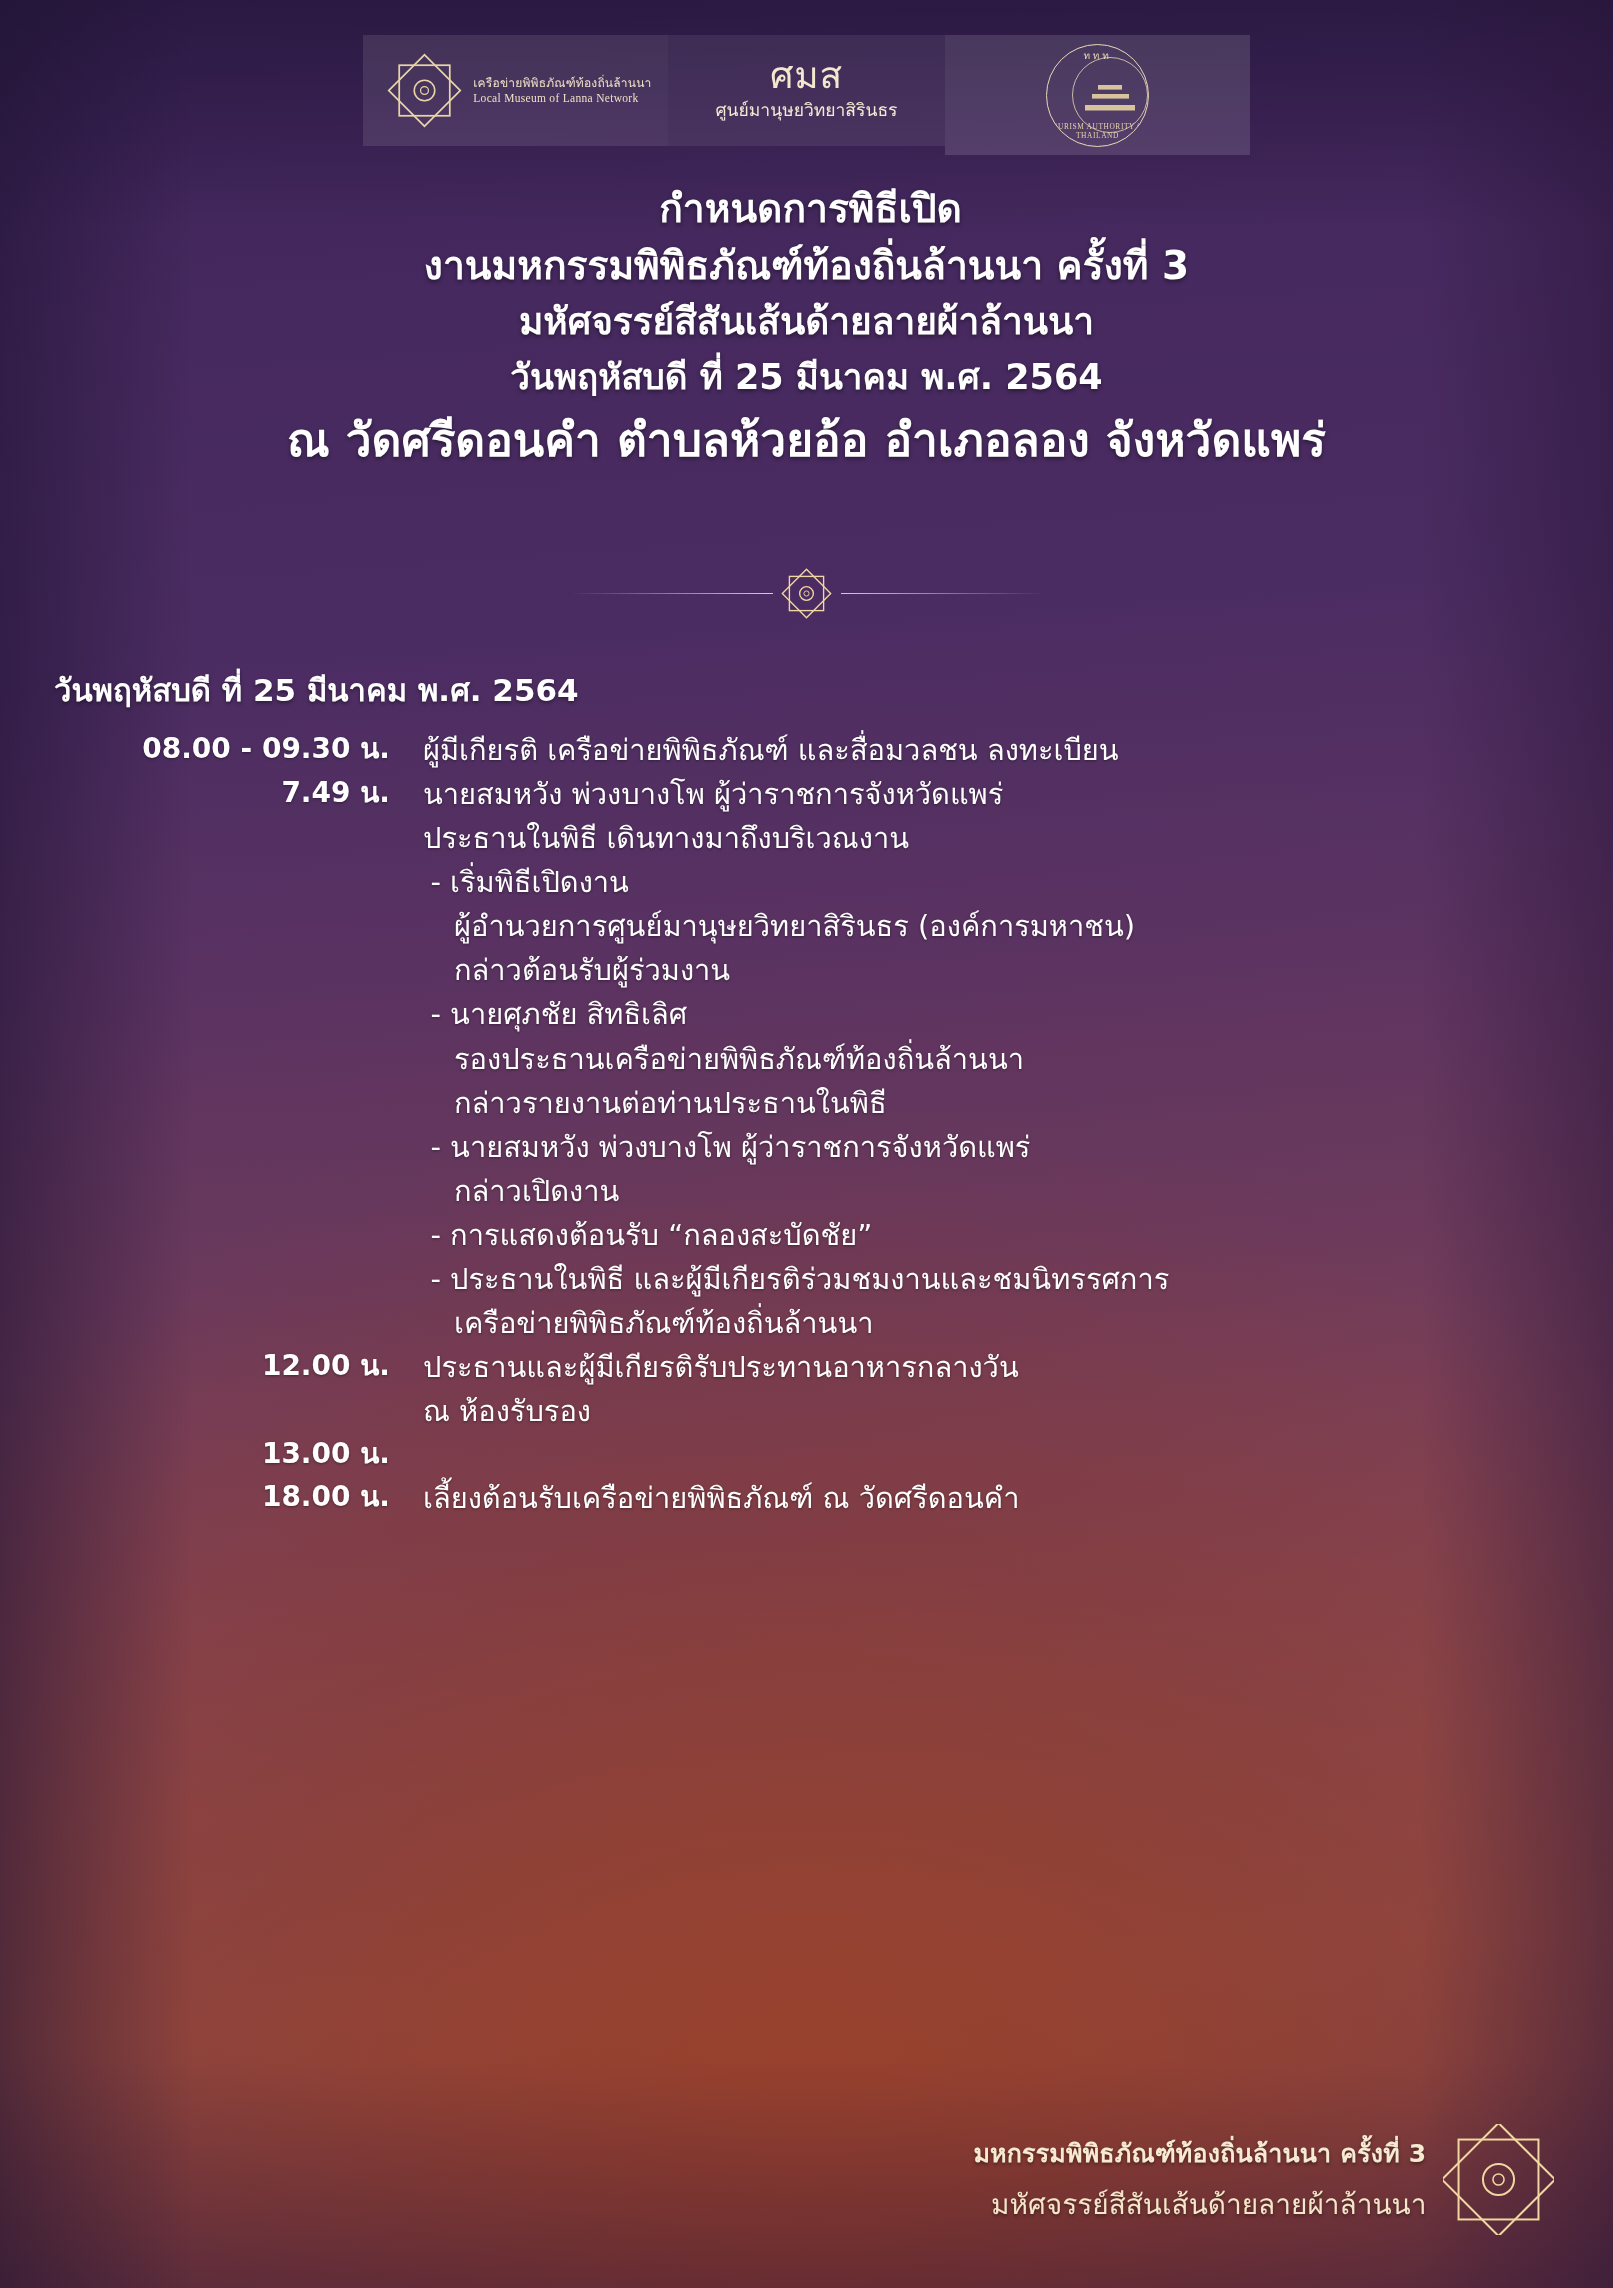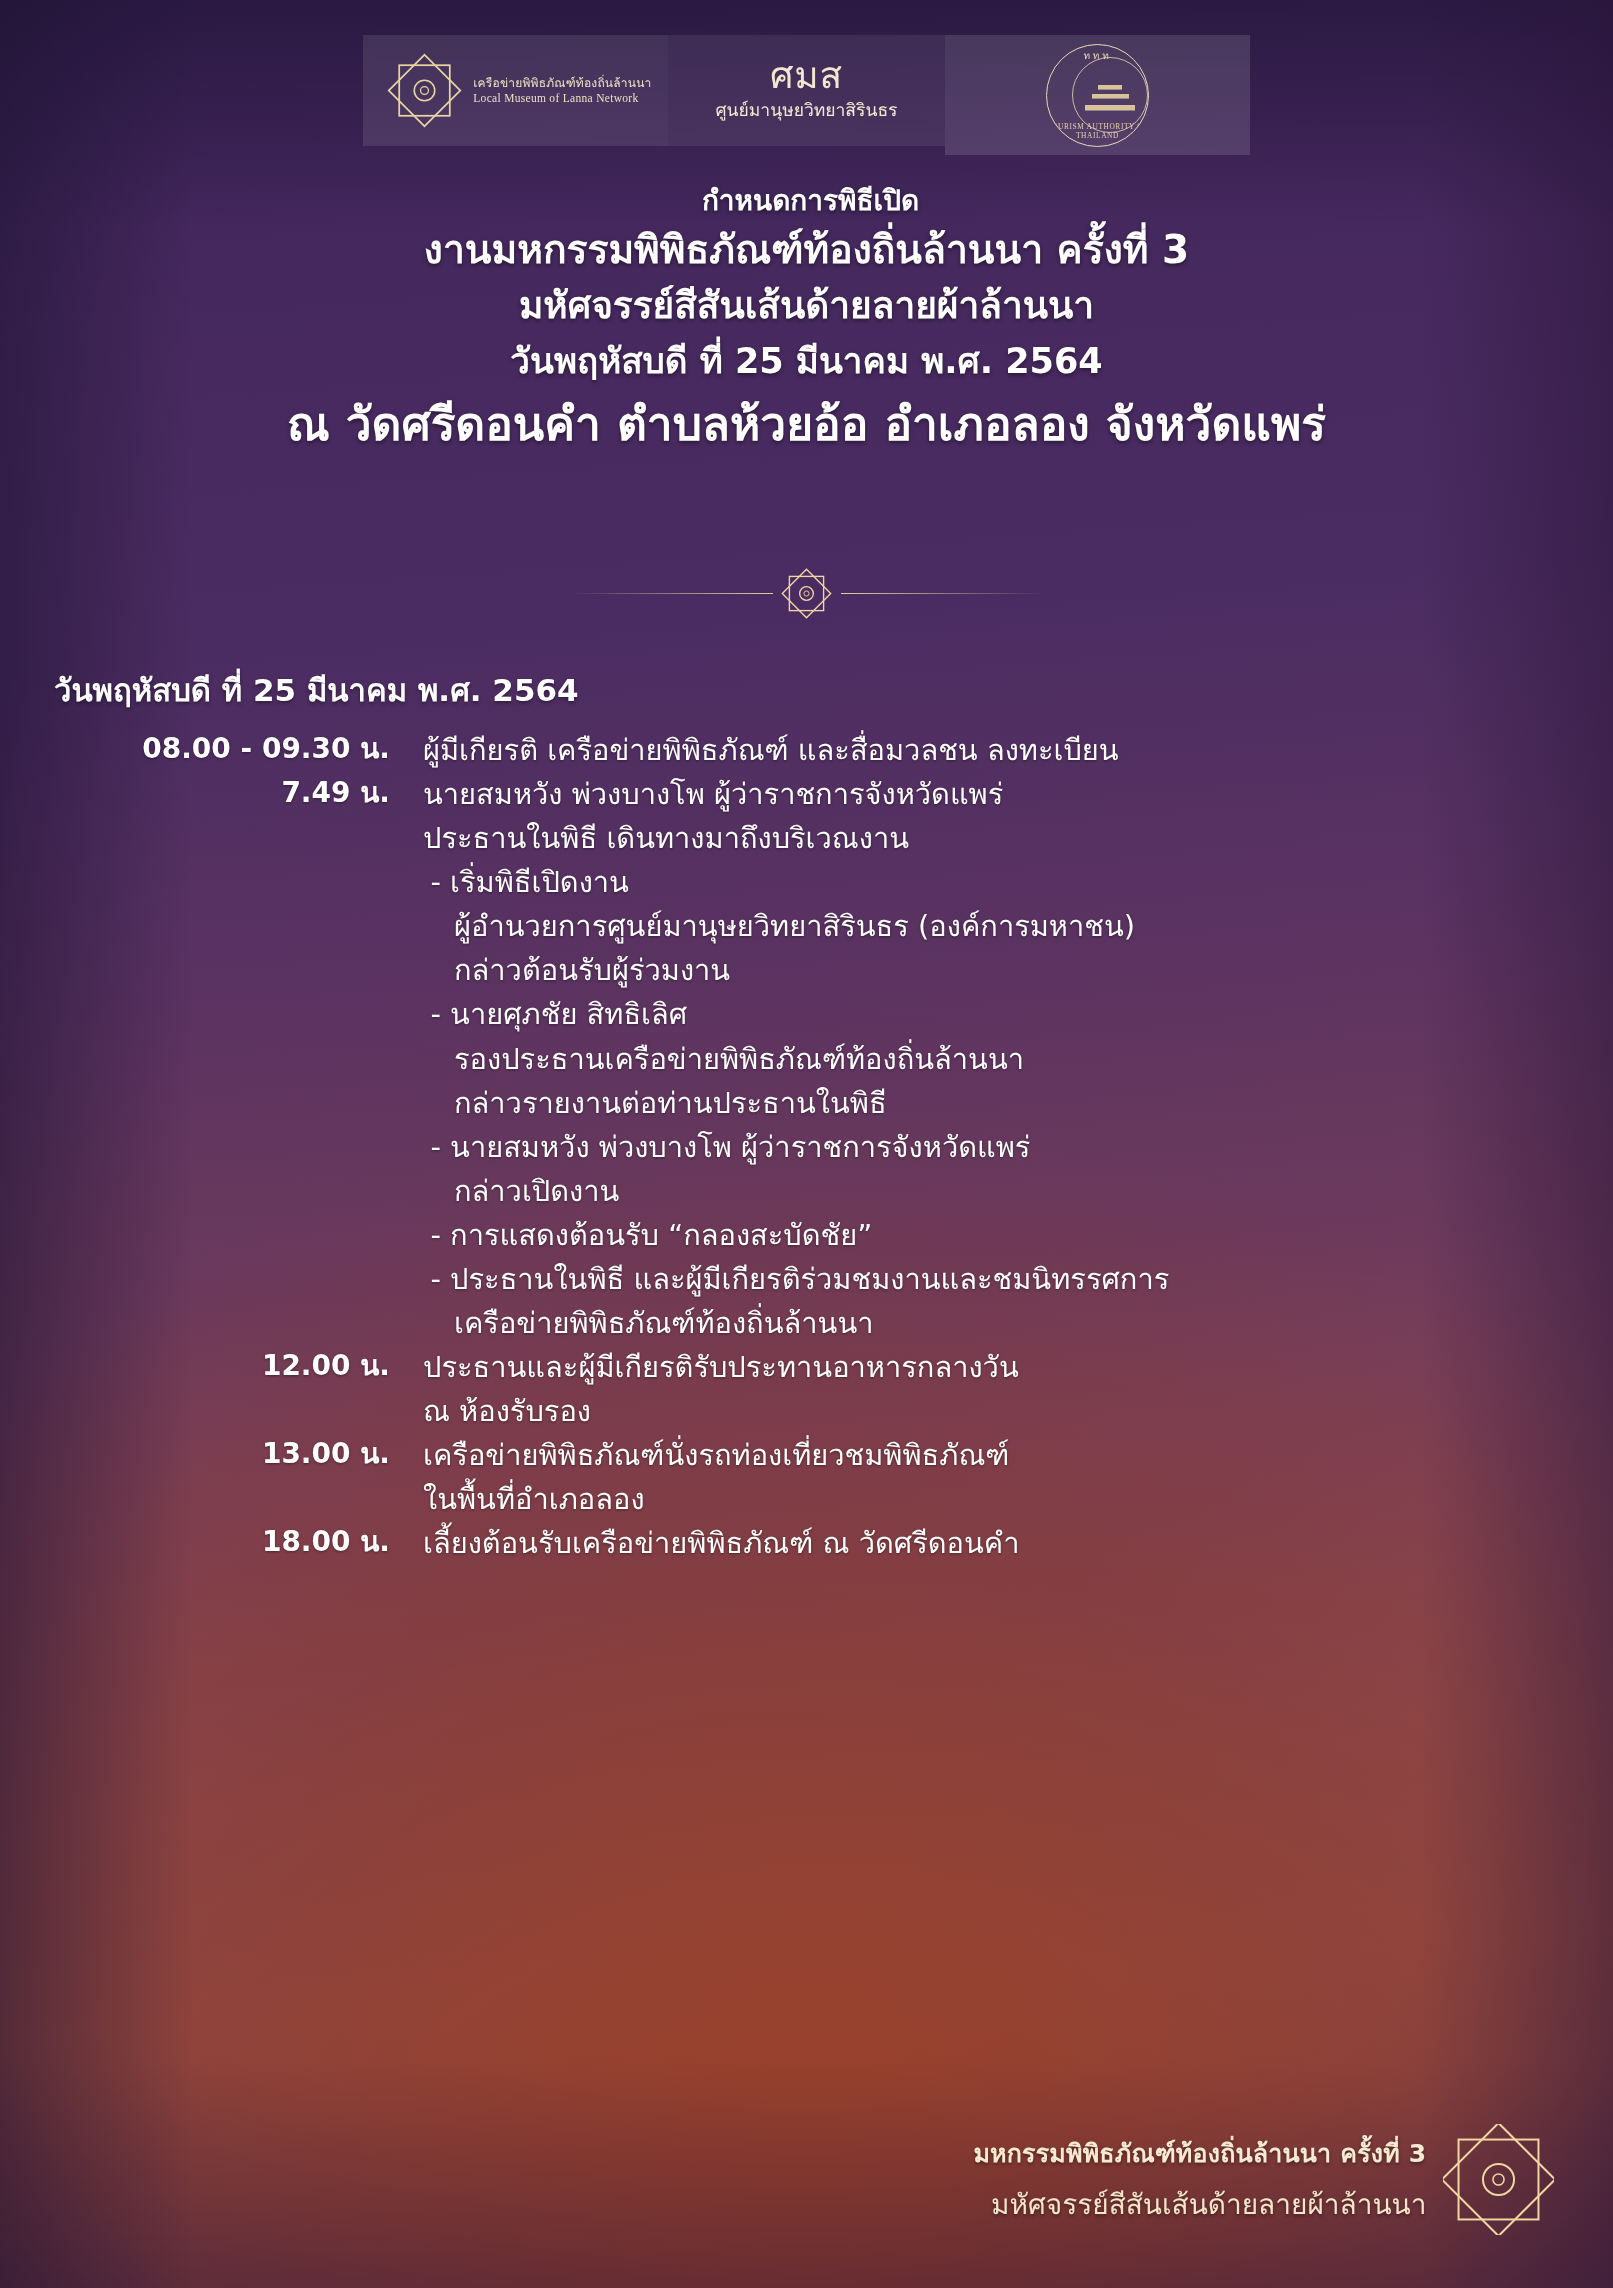--- a/index.html
+++ b/index.html
@@ -113,21 +113,21 @@
   }
 
   
   .head {
     position: absolute; top: 181px; left: 0; width: 100%;
     text-align: center;
     font-family: "DejaVu Sans", sans-serif;
     font-weight: bold;
     text-shadow: 0 1.8px 4.6px rgba(0,0,0,0.45);
   }
-  .head .l1 { font-size: 28px; line-height: 1.45; margin-left: 8px; }
+  .head .l1 { font-size: 39px; line-height: 1.45; margin-left: 8px; }
   .head .l2 { font-size: 39px; line-height: 1.45; }
   .head .l3 { font-size: 37px; line-height: 1.5; }
   .head .l4 { font-size: 35px; line-height: 1.55; }
   .head .l5 { font-size: 46px; line-height: 1.6; }
 
   
   .divider {
     position: absolute; top: 565px; left: 0; width: 100%;
     display: flex; align-items: center; justify-content: center;
   }
@@ -293,24 +293,20 @@
       <div class="row">
         <div class="time">12.00 น.</div>
         <div class="desc">
           <span class="ln">ประธานและผู้มีเกียรติรับประทานอาหารกลางวัน</span>
           <span class="ln">ณ ห้องรับรอง</span>
         </div>
       </div>
 
       <div class="row">
         <div class="time">13.00 น.</div>
-        <div class="desc">
-          <span class="ln">เครือข่ายพิพิธภัณฑ์นั่งรถท่องเที่ยวชมพิพิธภัณฑ์</span>
-          <span class="ln">ในพื้นที่อำเภอลอง</span>
-        </div>
       </div>
 
       <div class="row">
         <div class="time">18.00 น.</div>
         <div class="desc">
           <span class="ln">เลี้ยงต้อนรับเครือข่ายพิพิธภัณฑ์ ณ วัดศรีดอนคำ</span>
         </div>
       </div>
 
     </div>

